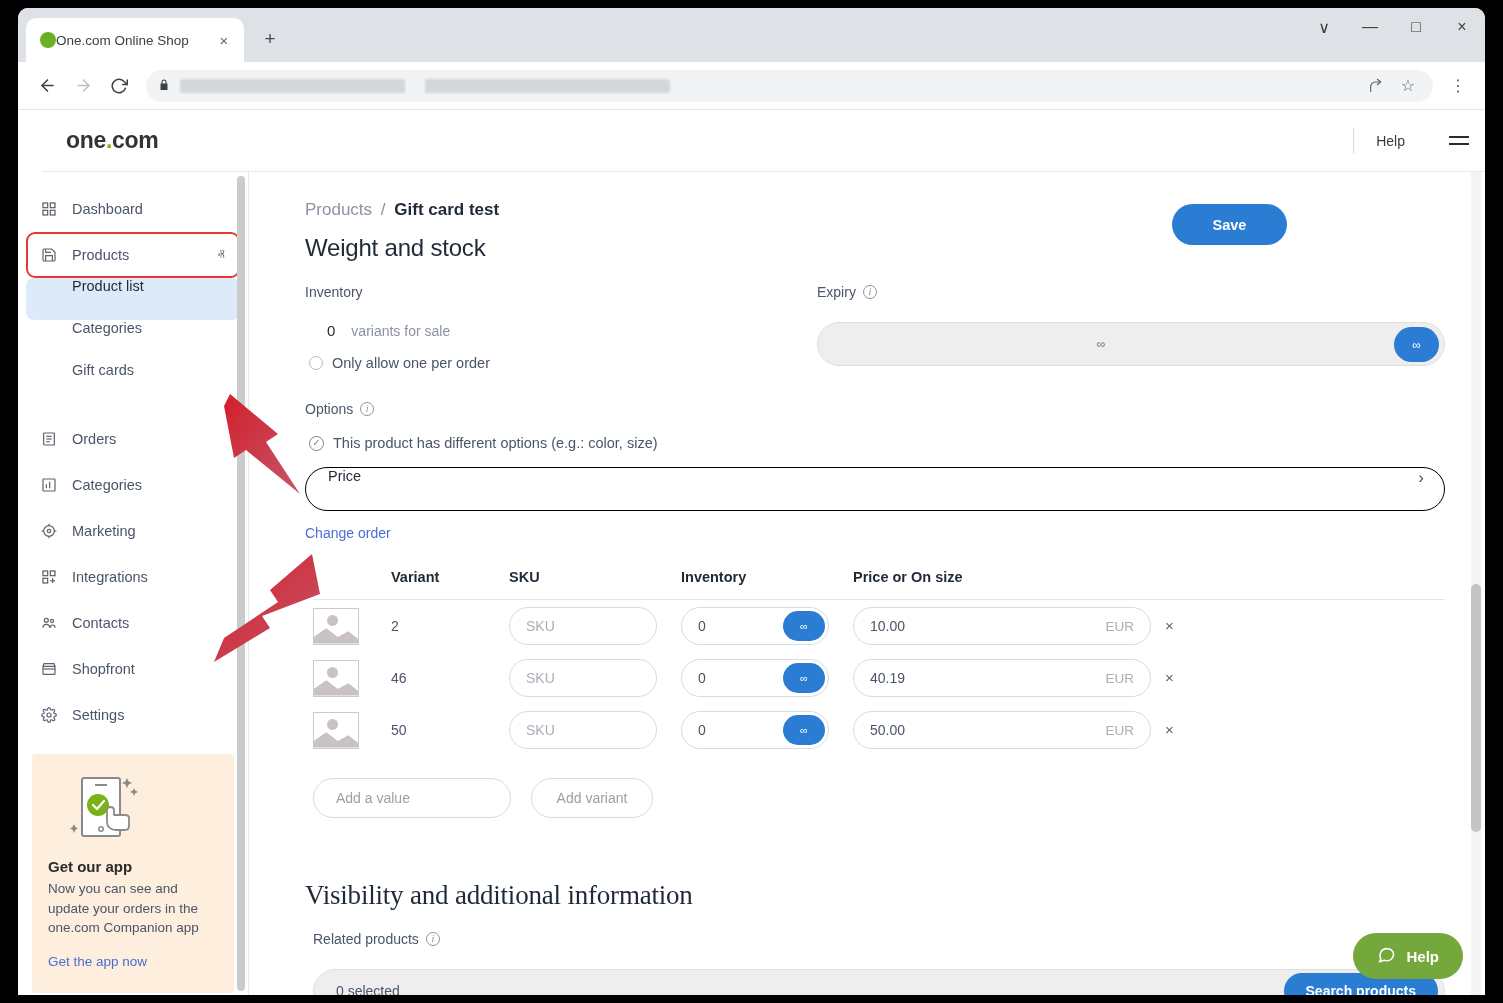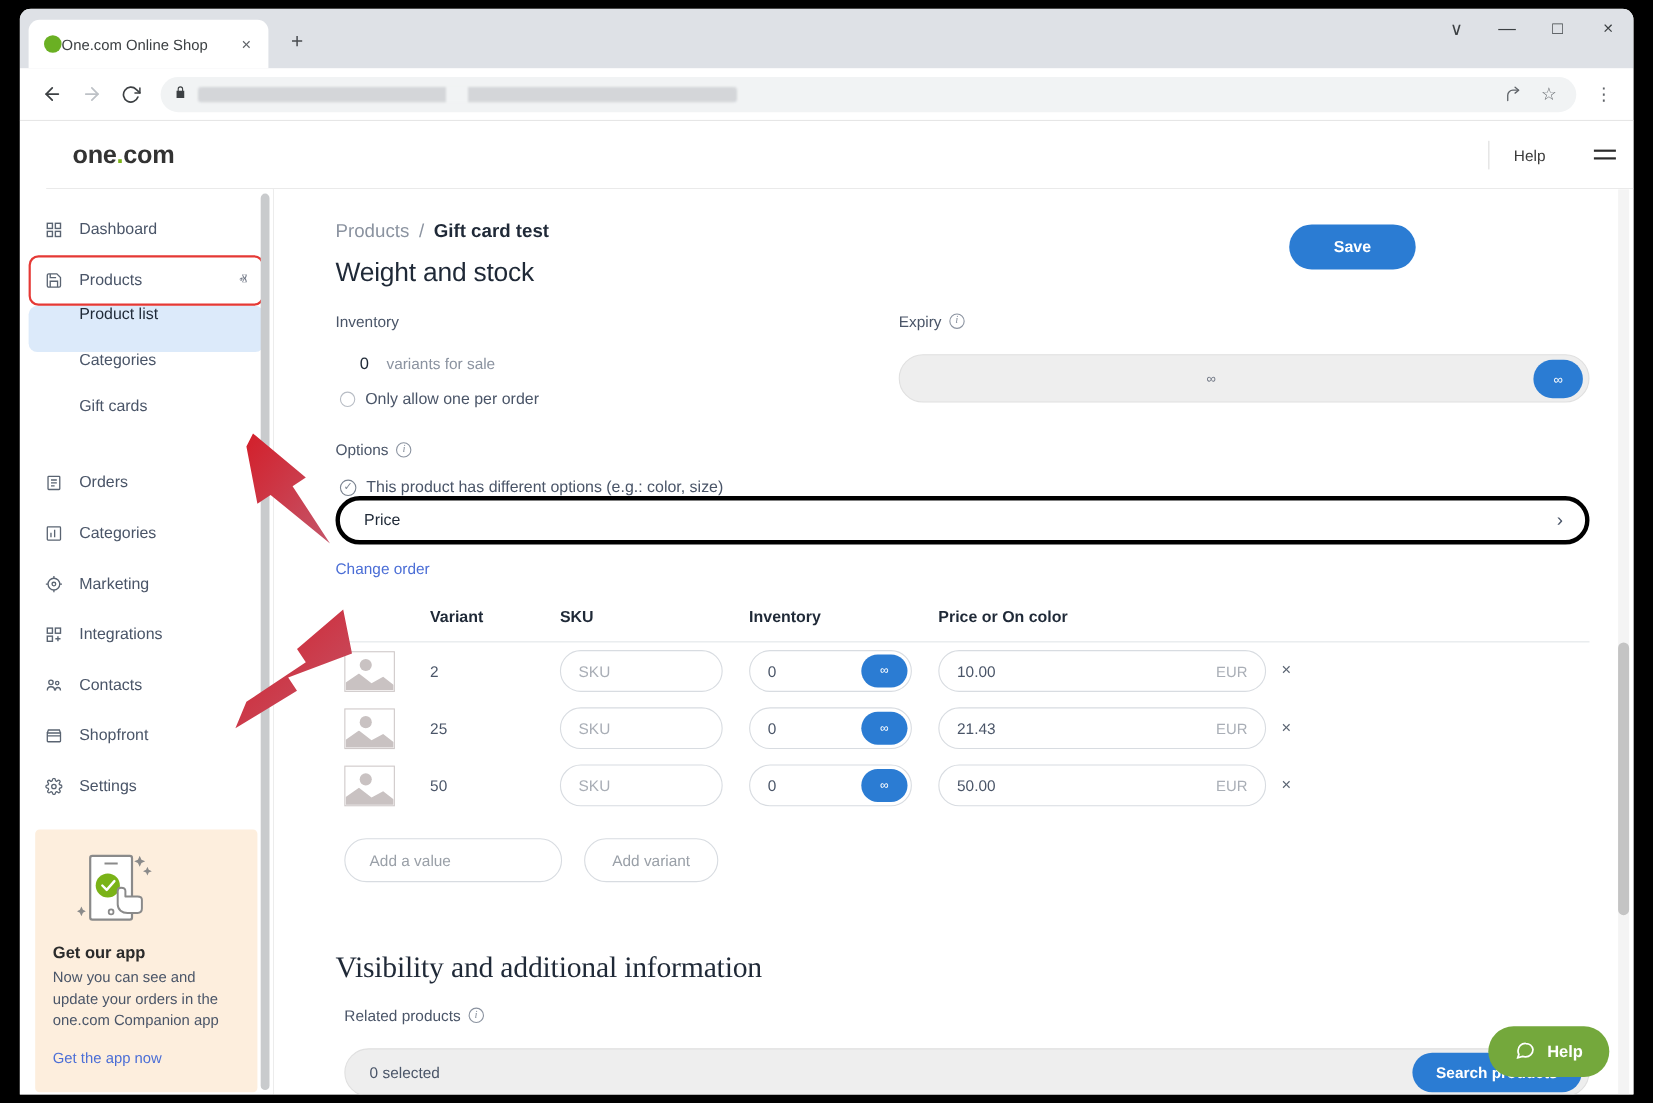--- a/index.html
+++ b/index.html
@@ -224,23 +224,23 @@
   #options-label { margin-top: 30px; }
   #options-check { display: flex; align-items: center; gap: 9px; margin: 18px 0 0 4px; }
   .check-circle {
     width: 15px; height: 15px; border-radius: 50%;
     border: 1.3px solid #7b8491; flex: 0 0 15px;
     display: flex; align-items: center; justify-content: center;
     color: #7b8491; font-size: 10px; line-height: 1;
   }
   #options-check .lbl { font-size: 14.5px; color: #4a5568; }
   #option-row {
-    margin-top: 0; height: 44px;
-    border: 4px solid #000000; border-radius: 23px;
-    display: flex; align-items: center;
+    margin-top: 16px; height: 44px;
+    border: 1px solid #000000; border-radius: 23px;
+    display: flex; 
     padding: 0 20px 0 22px;
   }
   #option-row .opt-name { font-size: 14.5px; color: #1f2937; flex: 1; }
   #option-row .opt-chev { color: #4a5568; font-size: 17px; }
   #change-order { font-size: 14px; color: #4b6ed6; margin-top: 14px; display: block; }
 
   
   #variant-table { margin: 28px 0 0 8px; }
   .vt-head { display: flex; align-items: center; padding: 0 0 14px 0; border-bottom: 1px solid #e2e5e9; }
   .vt-head .th { font-size: 14.5px; font-weight: 700; color: #1f2937; }
@@ -610,21 +610,21 @@
         </div>
 
         <a id="change-order">Change order</a>
 
         <div id="variant-table">
           <div class="vt-head">
             <div class="c-img"></div>
             <div class="th c-var">Variant</div>
             <div class="th c-sku">SKU</div>
             <div class="th c-inv">Inventory</div>
-            <div class="th c-price">Price or On color</div>
+            <div class="th c-price">Price or On size</div>
             <div class="c-del"></div>
           </div>
 
           <div class="vt-row">
             <div class="c-img">
               <div class="thumb">
                   <span class="t-dot"></span>
                   <span class="t-hill"></span>
                 </div>
             </div>
@@ -649,33 +649,33 @@
             </div>
           </div>
 
           <div class="vt-row">
             <div class="c-img">
               <div class="thumb">
                   <span class="t-dot"></span>
                   <span class="t-hill"></span>
                 </div>
             </div>
-            <div class="c-var var-name">25</div>
+            <div class="c-var var-name">46</div>
             <div class="c-sku">
               <div class="inp sku">SKU</div>
             </div>
             <div class="c-inv">
               <div class="inp inv">
                 <span>0</span>
                 <span class="inv-toggle">∞</span>
               </div>
             </div>
             <div class="c-price">
               <div class="inp price">
-                <span>21.43</span>
+                <span>40.19</span>
                 <span class="cur">EUR</span>
               </div>
             </div>
             <div class="c-del">
               <span class="del-x">×</span>
             </div>
           </div>
 
           <div class="vt-row">
             <div class="c-img">

